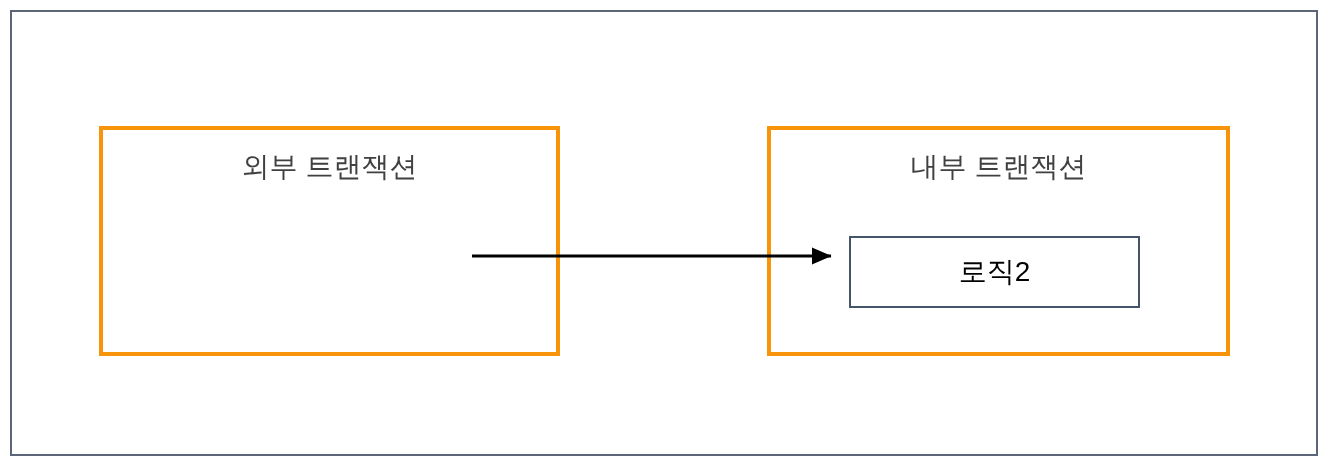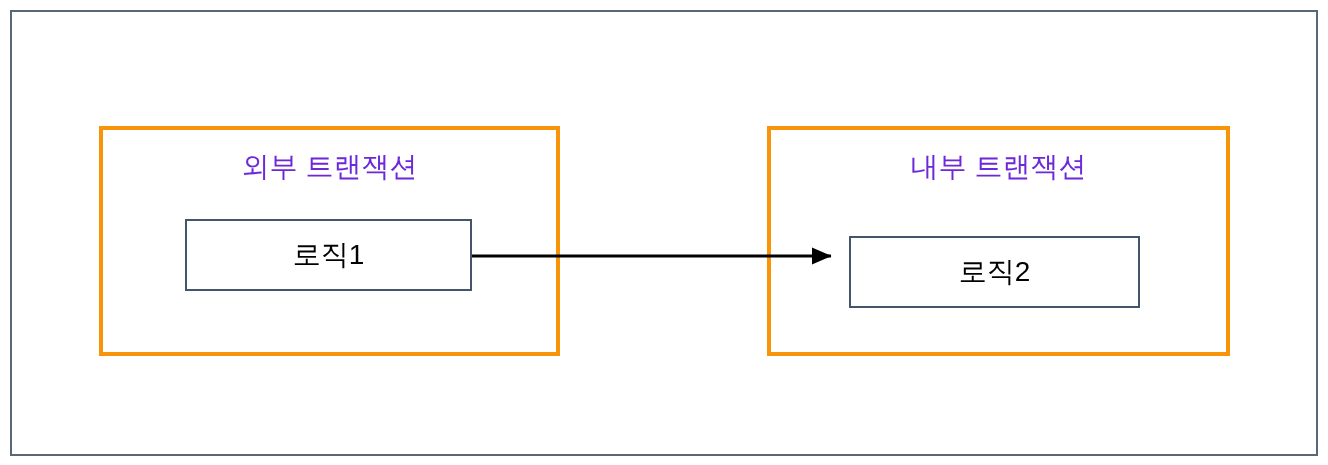--- a/index.html
+++ b/index.html
@@ -48,21 +48,21 @@
     height: 230px;
   }
   .group-title {
     position: absolute;
     left: 0;
     right: 0;
     top: 20px;
     text-align: center;
     font-size: 28px;
     line-height: 34px;
-    color: #6d28d9;
+    color: #404040;
     white-space: nowrap;
   }
   
   .logic-box {
     position: absolute;
     box-sizing: border-box;
     border: 2px solid #44546a;
     background: #ffffff;
     display: flex;
     align-items: center;
@@ -101,23 +101,20 @@
 <body>
 
 <div id="canvas">
 
   <div id="outer-frame"></div>
 
   <div class="group-box" id="group-external">
     <div class="group-title">외부 트랜잭션</div>
   </div>
 
-  <div class="logic-box" id="logic-box-1">
-    <span class="logic-label">로직1</span>
-  </div>
 
   <div class="group-box" id="group-internal">
     <div class="group-title">내부 트랜잭션</div>
   </div>
 
   <div class="logic-box" id="logic-box-2">
     <span class="logic-label">로직2</span>
   </div>
 
   <svg id="connector-arrow" viewBox="0 0 1328 465">

